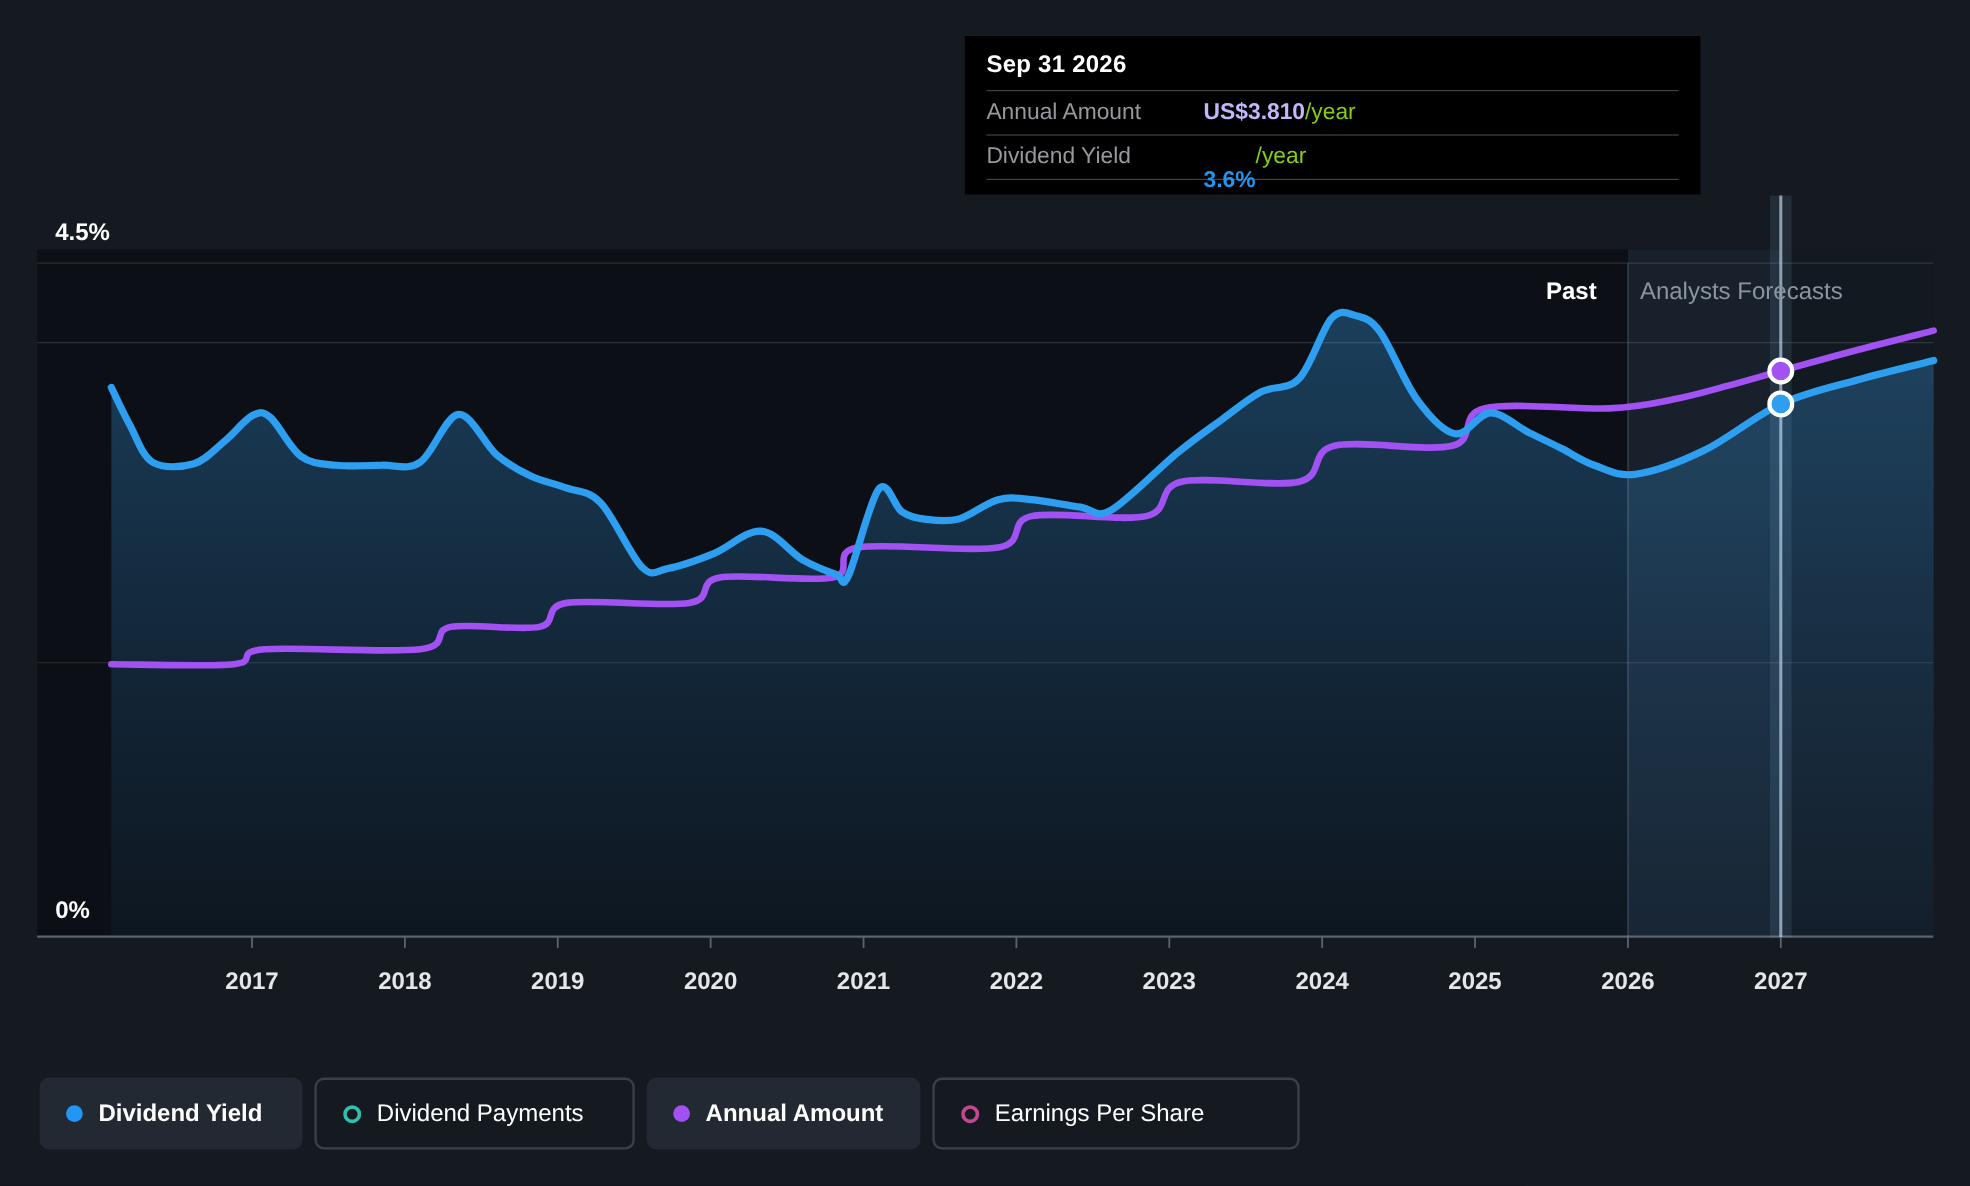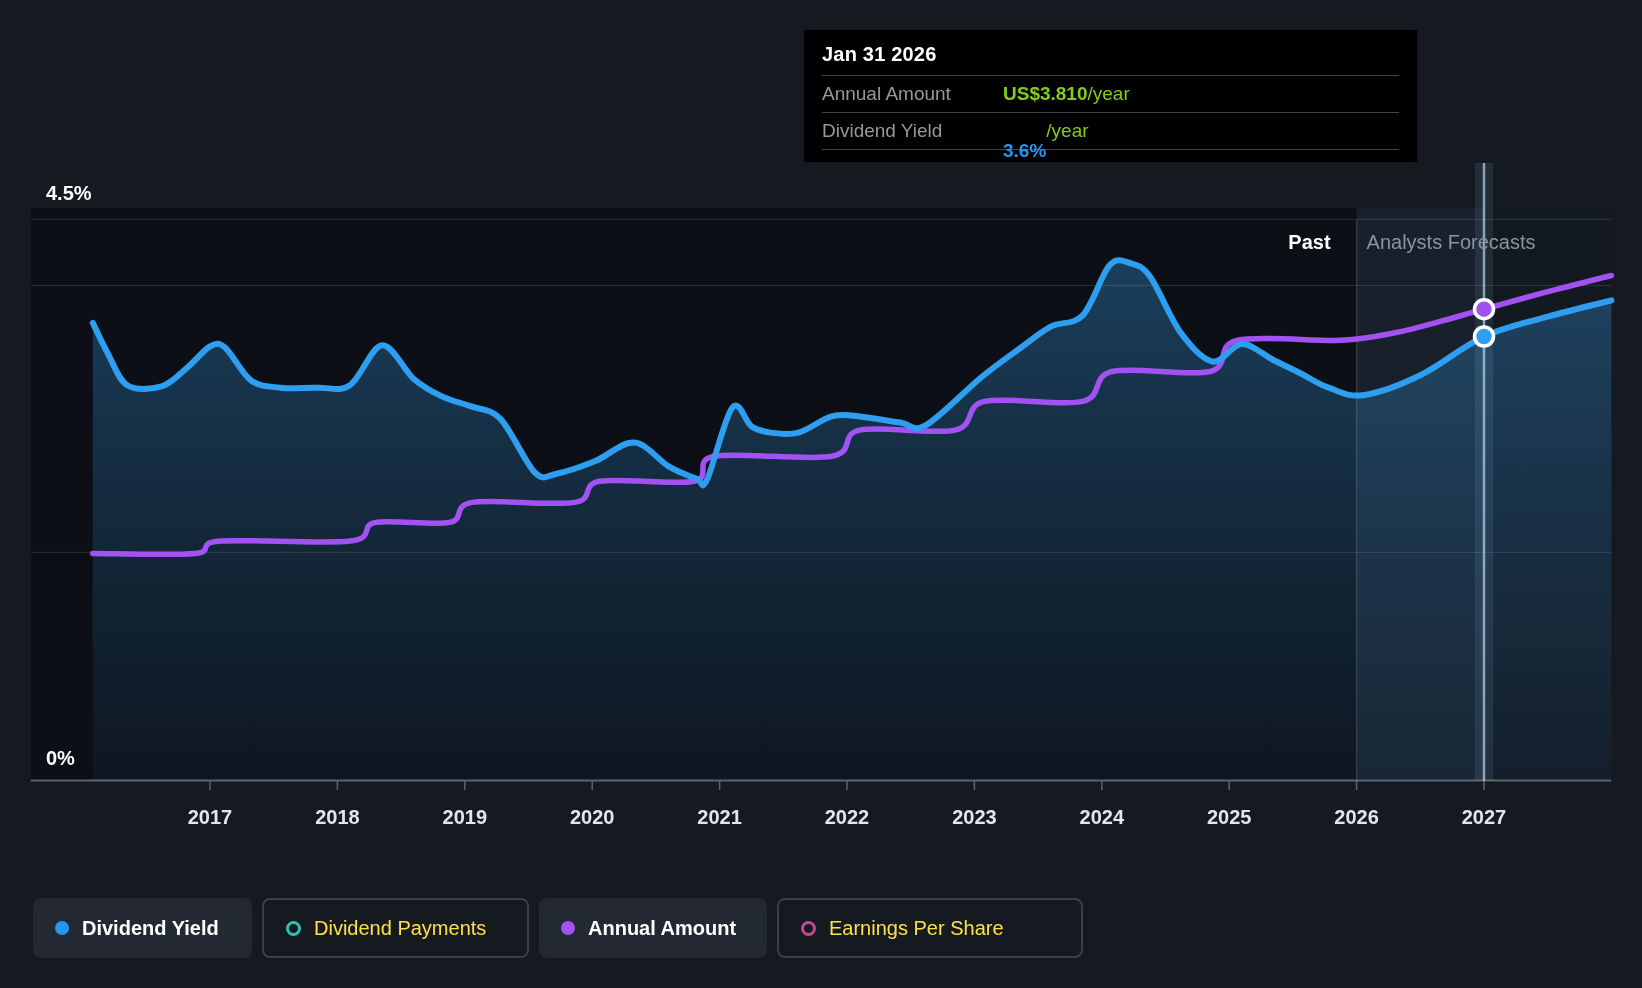--- a/index.html
+++ b/index.html
@@ -27,21 +27,21 @@
   .tooltip-row .val{font-weight:600;}
   .tooltip-row .sfx{color:#84cc16;}
 
   
   .legend{position:absolute;left:33px;top:898px;display:flex;gap:10px;z-index:3;}
   .pill{
     height:60px;border-radius:8px;display:flex;align-items:center;
     padding:0 10px 0 22px;box-sizing:border-box;font-size:20px;cursor:pointer;
   }
   .pill.selected{background:#232932;color:#fff;font-weight:bold;}
-  .pill.plain{border:2px solid #3a4048;color:#fde047;background:transparent;}
+  .pill.plain{border:2px solid #3a4048;color:#ffffff;background:transparent;}
   .dot{width:14px;height:14px;border-radius:50%;margin-right:13px;flex:none;}
   .ring{width:9px;height:9px;border-radius:50%;border:3px solid;margin-right:13px;flex:none;background:transparent;}
 </style>
 </head>
 <body>
 
 <svg id="chart-svg" width="1642" height="988">
     <rect x="31" y="208" width="1580" height="573" fill="#0c1016"></rect>
     <defs>
       <linearGradient id="areaGrad" x1="0" y1="0" x2="0" y2="1">
@@ -85,25 +85,25 @@
     <text x="46" y="765" fill="#fff" font-size="20" font-weight="600">0%</text>
     <text x="1330.6000000000001" y="249" fill="#fff" font-size="20" font-weight="bold" text-anchor="end">Past</text>
     <text x="1366.6000000000001" y="249" fill="#8b94a0" font-size="20">Analysts Forecasts</text>
     <path d="M 92.8 553.5 C 109.8 553.5, 173.5 555.6, 194.7 553.5 C 215.9 551.5, 194.3 543.2, 220.2 541.1 C 246.1 539.0, 324.2 544.2, 350.1 541.1 C 376.0 538.0, 359.1 525.5, 375.6 522.4 C 392.2 519.3, 433.4 525.7, 449.5 522.4 C 465.6 519.0, 451.6 505.7, 472.4 502.4 C 493.3 499.1, 553.1 506.0, 574.4 502.4 C 595.6 498.9, 579.9 484.8, 599.8 481.2 C 619.8 477.7, 675.0 485.4, 694.1 481.2 C 713.2 477.1, 691.6 460.4, 714.5 456.3 C 737.4 452.1, 807.5 460.6, 831.7 456.3 C 855.9 451.9, 839.1 434.5, 859.7 430.1 C 880.3 425.7, 934.5 434.9, 955.3 430.1 C 976.1 425.3, 963.4 406.2, 984.6 401.4 C 1005.8 396.6, 1061.5 406.4, 1082.7 401.4 C 1103.9 396.4, 1090.8 376.5, 1112.0 371.5 C 1133.2 366.5, 1189.3 376.7, 1210.1 371.5 C 1230.9 366.3, 1215.0 345.5, 1236.8 340.3 C 1258.7 335.1, 1315.0 341.6, 1341.3 340.3 C 1367.6 339.1, 1378.5 335.9, 1394.8 332.8 C 1411.2 329.7, 1424.5 325.6, 1439.4 321.6 C 1454.3 317.7, 1466.0 314.1, 1484.0 309.1 C 1502.0 304.1, 1526.5 297.3, 1547.7 291.7 C 1568.9 286.1, 1600.8 278.2, 1611.4 275.5" fill="none" stroke="#a252f2" stroke-width="5.5" stroke-linecap="round" stroke-linejoin="round"></path>
     <path d="M 92.8 322.9 C 95.3 328.0, 102.3 343.6, 108.1 354.0 C 113.8 364.4, 118.3 379.8, 127.2 385.2 C 136.1 390.6, 151.6 389.4, 161.6 386.4 C 171.6 383.5, 179.0 374.4, 187.1 367.7 C 195.1 361.1, 203.6 349.9, 210.0 346.5 C 216.4 343.2, 218.5 342.2, 225.3 347.8 C 232.1 353.4, 241.6 373.6, 250.8 380.2 C 259.9 386.9, 268.8 386.4, 280.1 387.7 C 291.3 388.9, 306.6 388.1, 318.3 387.7 C 330.0 387.3, 339.5 392.3, 350.1 385.2 C 360.8 378.1, 371.4 346.3, 382.0 345.3 C 392.6 344.3, 403.9 370.4, 413.8 379.0 C 423.8 387.5, 432.3 391.9, 441.9 396.4 C 451.4 401.0, 461.4 402.7, 471.2 406.4 C 480.9 410.1, 489.9 407.9, 500.5 418.9 C 511.1 429.9, 525.5 463.3, 534.9 472.5 C 544.2 481.6, 546.5 475.6, 556.5 473.7 C 566.5 471.9, 581.8 466.5, 594.7 461.3 C 607.7 456.1, 621.9 441.7, 634.2 442.6 C 646.6 443.4, 658.2 460.2, 668.6 466.3 C 679.0 472.3, 690.3 476.4, 696.7 478.7 C 703.0 481.0, 700.9 491.8, 706.9 480.0 C 712.8 468.1, 724.9 416.6, 732.3 407.6 C 739.8 398.7, 745.1 422.2, 751.5 426.4 C 757.8 430.5, 762.7 431.5, 770.6 432.6 C 778.4 433.6, 788.4 435.3, 798.6 432.6 C 808.8 429.9, 821.5 419.1, 831.7 416.4 C 841.9 413.7, 848.3 415.3, 859.7 416.4 C 871.2 417.4, 889.5 421.2, 900.5 422.6 C 911.5 424.1, 912.6 432.6, 926.0 425.1 C 939.4 417.6, 965.3 390.4, 980.8 377.7 C 996.3 365.0, 1007.3 357.6, 1019.0 349.0 C 1030.7 340.5, 1040.2 332.2, 1050.8 326.6 C 1061.5 321.0, 1072.9 325.6, 1082.7 315.4 C 1092.5 305.2, 1101.6 274.2, 1109.4 265.5 C 1117.3 256.8, 1123.0 261.1, 1129.8 263.0 C 1136.6 264.9, 1141.7 265.1, 1150.2 276.7 C 1158.7 288.4, 1170.4 318.7, 1180.8 332.8 C 1191.2 347.0, 1202.4 359.6, 1212.6 361.5 C 1222.8 363.4, 1231.7 344.3, 1241.9 344.1 C 1252.1 343.8, 1263.8 355.3, 1273.8 360.3 C 1283.8 365.2, 1292.7 369.4, 1301.8 374.0 C 1310.9 378.6, 1318.4 384.2, 1328.6 387.7 C 1338.8 391.2, 1347.7 397.3, 1363.0 395.2 C 1378.3 393.1, 1400.1 385.0, 1420.3 375.2 C 1440.5 365.5, 1462.8 346.3, 1484.0 336.6 C 1505.2 326.8, 1526.5 322.6, 1547.7 316.6 C 1568.9 310.6, 1600.8 303.1, 1611.4 300.4" fill="none" stroke="#2e9ff0" stroke-width="6" stroke-linecap="round" stroke-linejoin="round"></path>
     <circle cx="1484" cy="309.134" r="9.5" fill="#a252f2" stroke="#fff" stroke-width="3.5"></circle>
     <circle cx="1484" cy="336.568" r="9.5" fill="#2e9ff0" stroke="#fff" stroke-width="3.5"></circle>
   </svg>
 
 <div class="tooltip">
-  <div class="tooltip-title">Jan 31 2026</div>
+  <div class="tooltip-title">Sep 31 2026</div>
   <div class="tooltip-rows">
     <div class="tooltip-row">
       <span class="lbl">Annual Amount</span>
-      <span class="val" style="color: #84cc16;">US$3.810</span>
+      <span class="val" style="color: #c4b5fd;">US$3.810</span>
       <span class="sfx">/year</span>
     </div>
     <div class="tooltip-row">
       <span class="lbl">Dividend Yield</span>
       <span class="val" style="color: rgb(33, 150, 243); margin-top: 40px;">3.6%</span>
       <span class="sfx">/year</span>
     </div>
   </div>
 </div>
 

